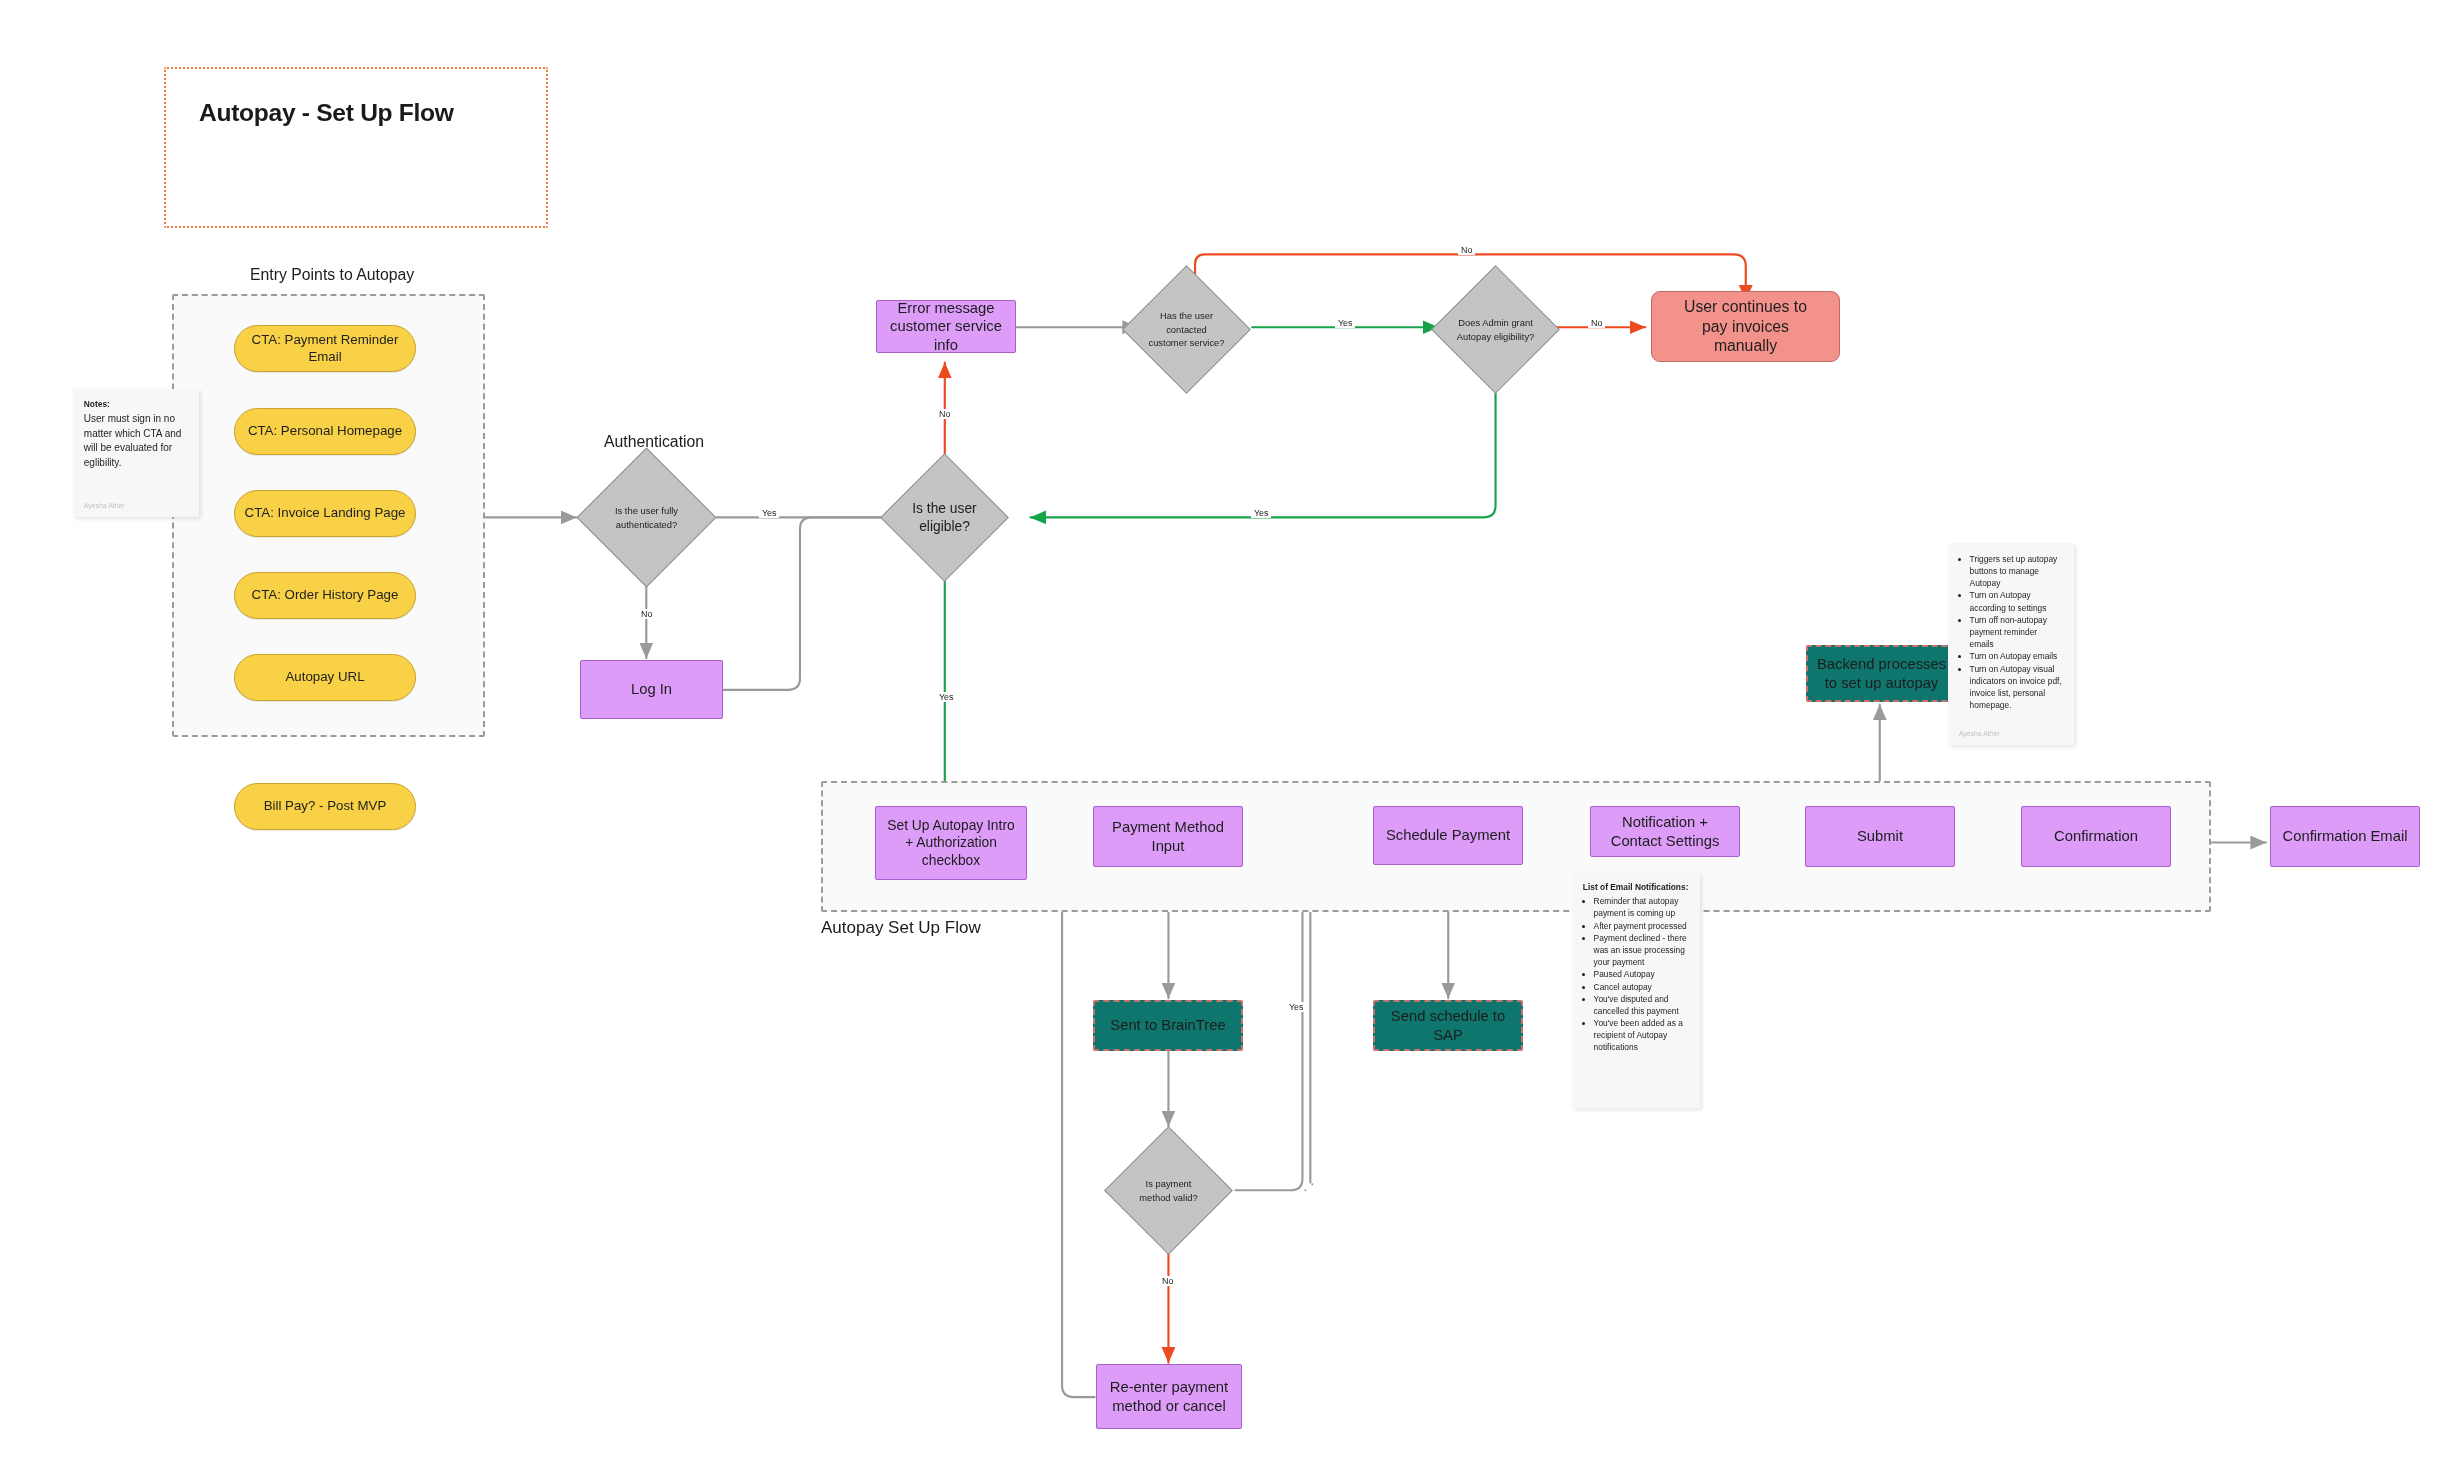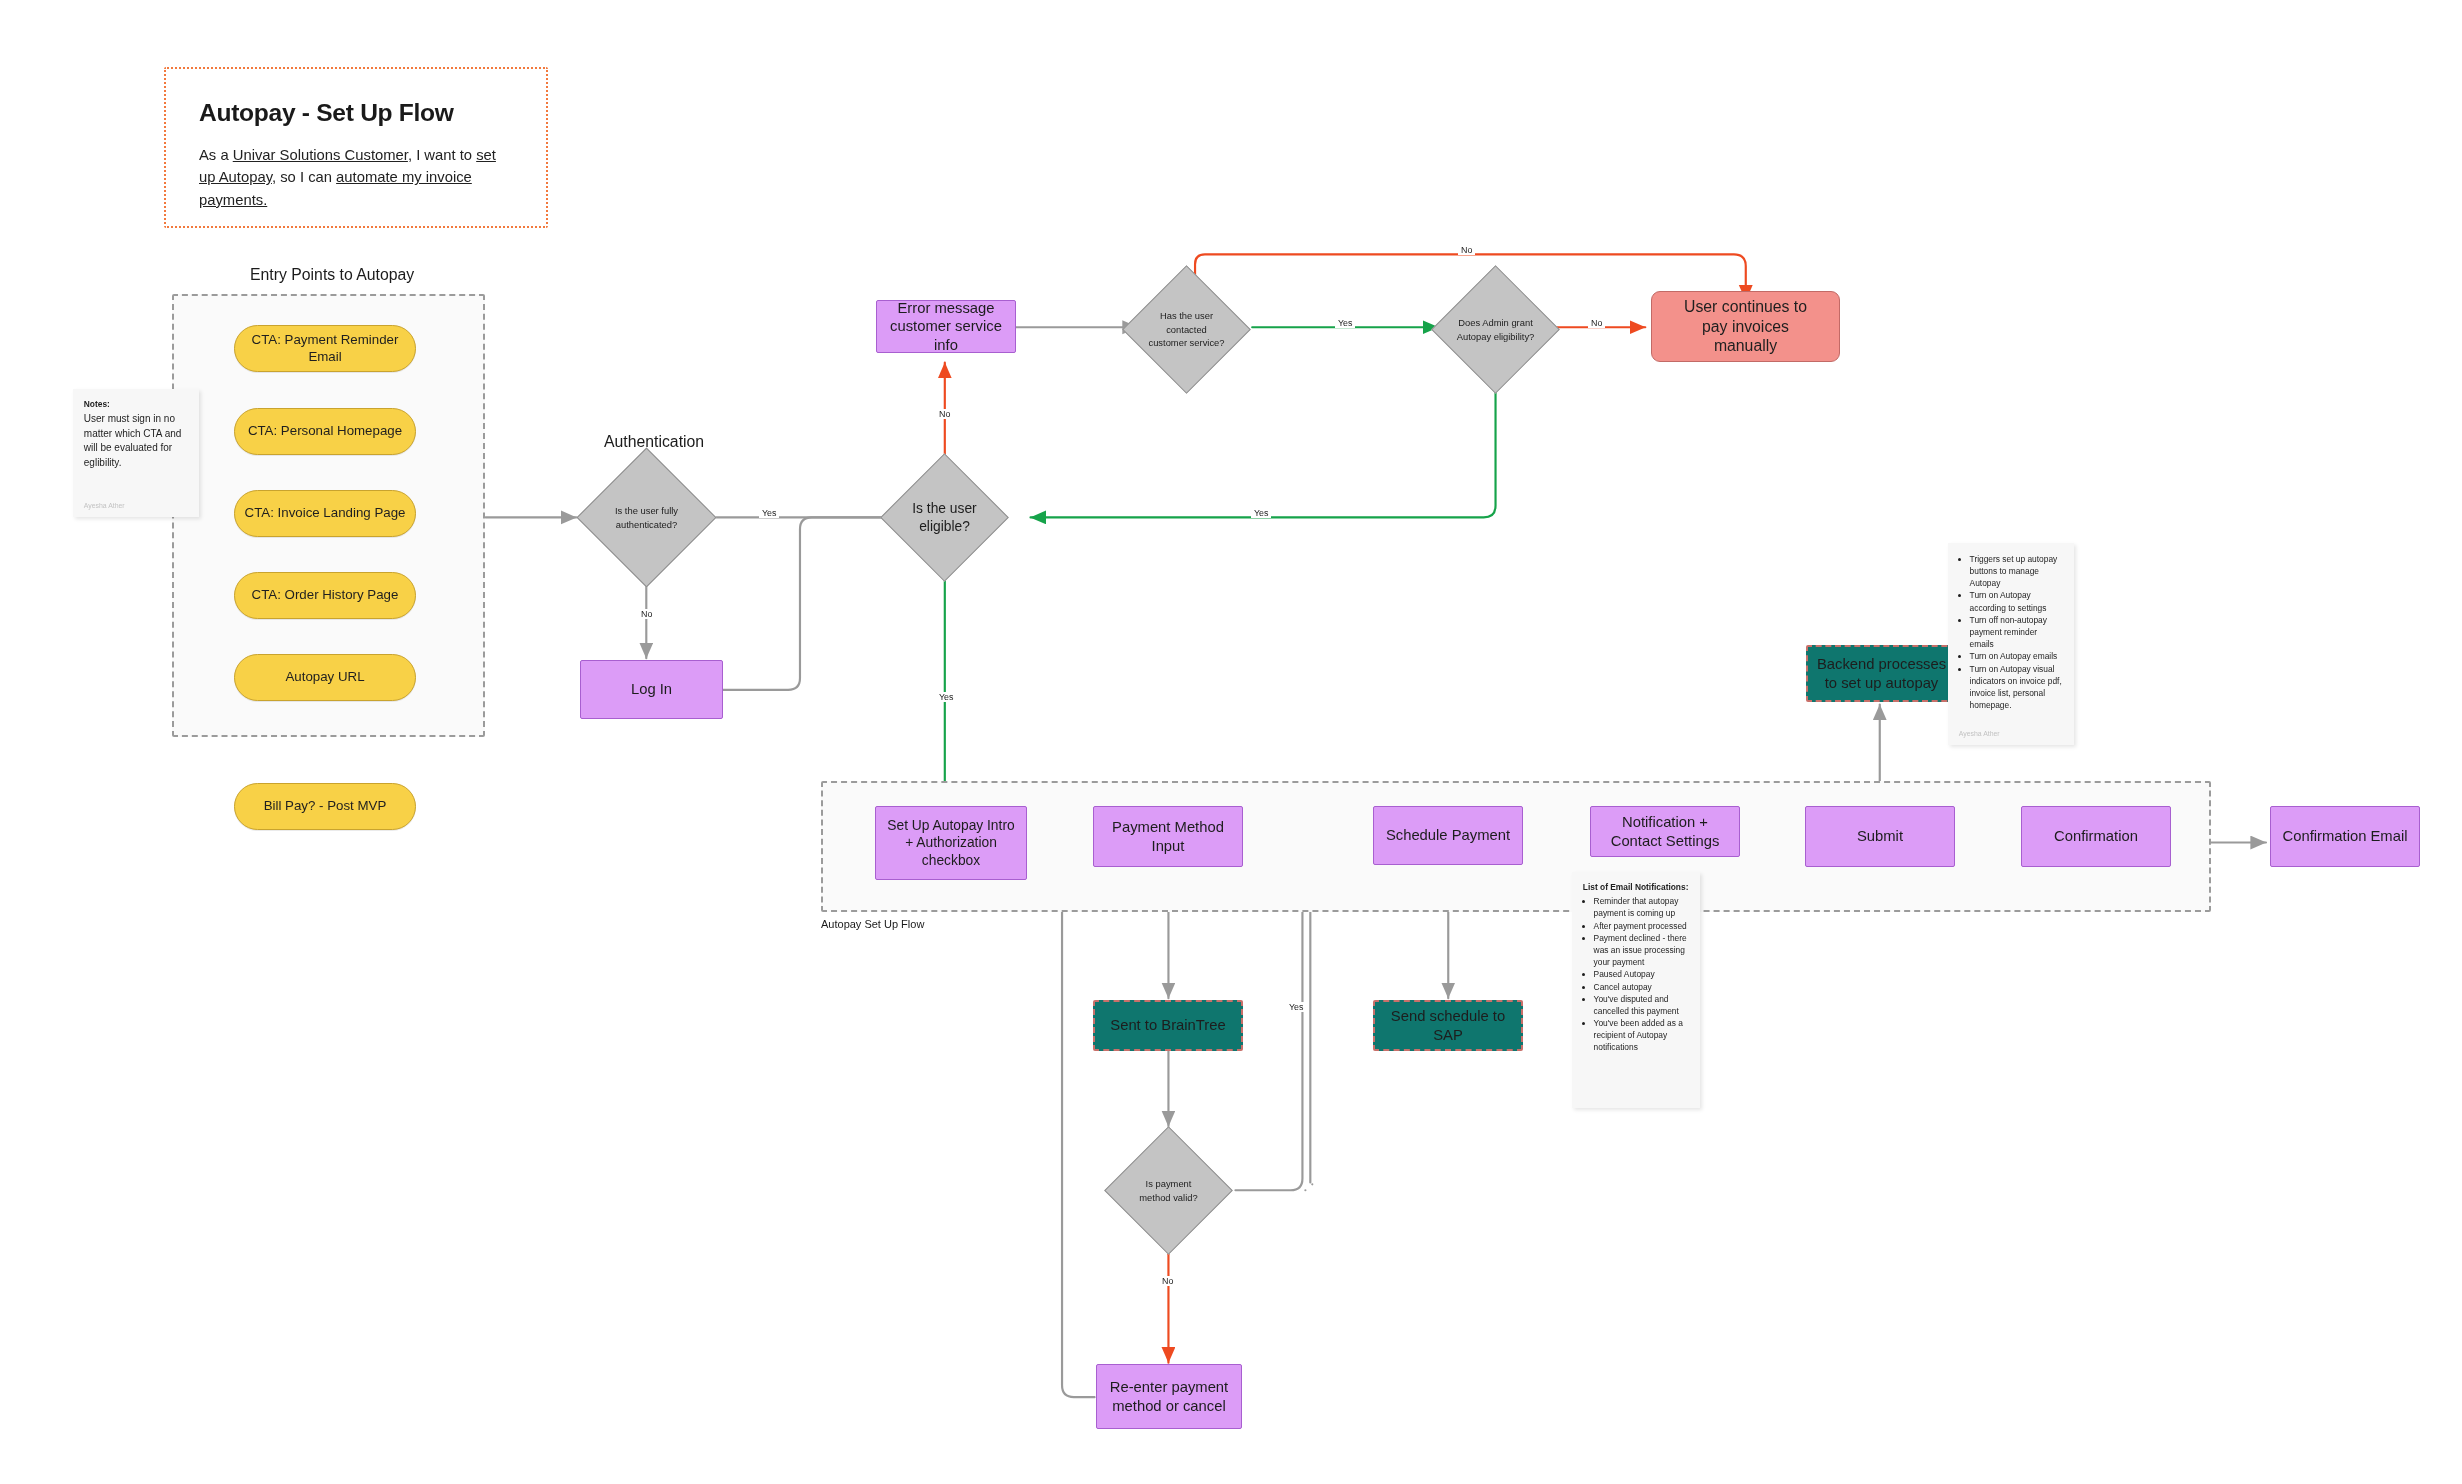--- a/index.html
+++ b/index.html
@@ -44,21 +44,21 @@
   }
   .title-card p u{text-decoration:underline;}
 
   
   .group-label{
     position:absolute;
     font-size:15.8px;
     color:#1b1b1b;
     white-space:nowrap;
   }
-  .group-label.small{font-size:11px;}
+  .group-label.small{font-size:17px;}
 
   
   .dashed-group{
     position:absolute;
     border:2px dashed #9b9b9b;
     background:#fafafa;
     box-sizing:border-box;
     border-radius:2px;
   }
 
@@ -218,21 +218,20 @@
       <path d="M1908,812 L1908,715" stroke="#9a9a9a" marker-end="url(#ah-gray)"></path>
 
       <path d="M1985,855 L2048,855" stroke="#9a9a9a" marker-end="url(#ah-gray)"></path>
 
       <path d="M2204,855 L2300,855" stroke="#9a9a9a" marker-end="url(#ah-gray)"></path>
     </g>
   </svg>
 
   <div class="title-card" style="left:164px;top:67px;width:384px;height:161px;padding:29.6px 33px;">
     <h1>Autopay - Set Up Flow</h1>
-    <p><span>As a </span><u>Univar Solutions Customer</u><span>, I want to </span><u>set up Autopay</u><span>, so I can </span><u>automate my invoice payments.</u></p>
   </div>
 
   <div class="group-label" style="left:250px;top:266px;">Entry Points to Autopay</div>
 
   <div class="dashed-group" style="left:172px;top:294px;width:313px;height:443px;"></div>
 
   <div class="node pill" style="left:234px;top:325px;width:182px;height:47px;">
     <span>CTA: Payment Reminder Email</span>
   </div>
   <div class="node pill" style="left:234px;top:408px;width:182px;height:47px;">

